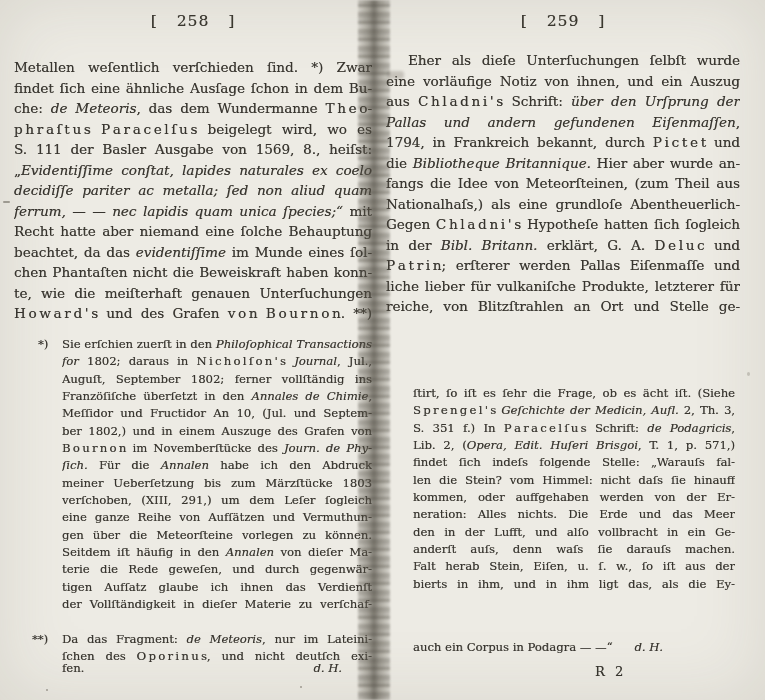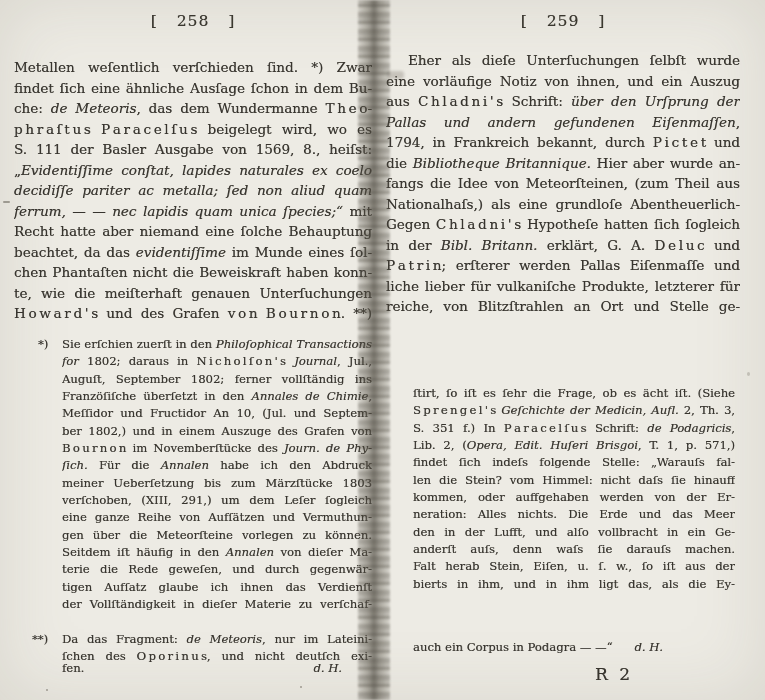--- a/index.html
+++ b/index.html
@@ -33,21 +33,21 @@
   #page-left #fn2{ top:619px; }
   #page-right .fn-block{ left:27px; width:322px; top:373px; }
   .fn-block .line{ font-size:11.6px; line-height:17.35px; height:17.35px; }
   .fn-block{ position:absolute; }
   .line.first{ position:relative; overflow:visible; }
   .marker{ position:absolute; left:-24px; top:0; font-size:11.6px; }
   #fn2 .marker{ left:-30px; }
   .line.split{ display:flex; justify-content:space-between; text-align:left; text-align-last:auto;margin-top:46px; }
   #page-left  .split .right{ margin-right:30px; }
   #page-right .split .right{ margin-right:72px; }
-  .sig{ position:absolute; top:652px; left:209px; font-size:17px; word-spacing:6px; }
+  .sig{ position:absolute; top:652px; left:209px; font-size:13px; word-spacing:6px; }
   
   #gutter{
     position:absolute; left:358px; top:0; width:32px; height:700px;
     background:
       repeating-linear-gradient(180deg,
         rgba(72,68,58,.22) 0 4px, rgba(72,68,58,.42) 4px 7px,
         rgba(72,68,58,.12) 7px 12px, rgba(72,68,58,.34) 12px 17px),
       linear-gradient(90deg, rgba(110,105,92,0) 0%, rgba(104,99,88,.40) 32%,
         rgba(70,66,57,.62) 50%, rgba(104,99,88,.40) 68%, rgba(110,105,92,0) 100%);
     filter:blur(1.1px);

